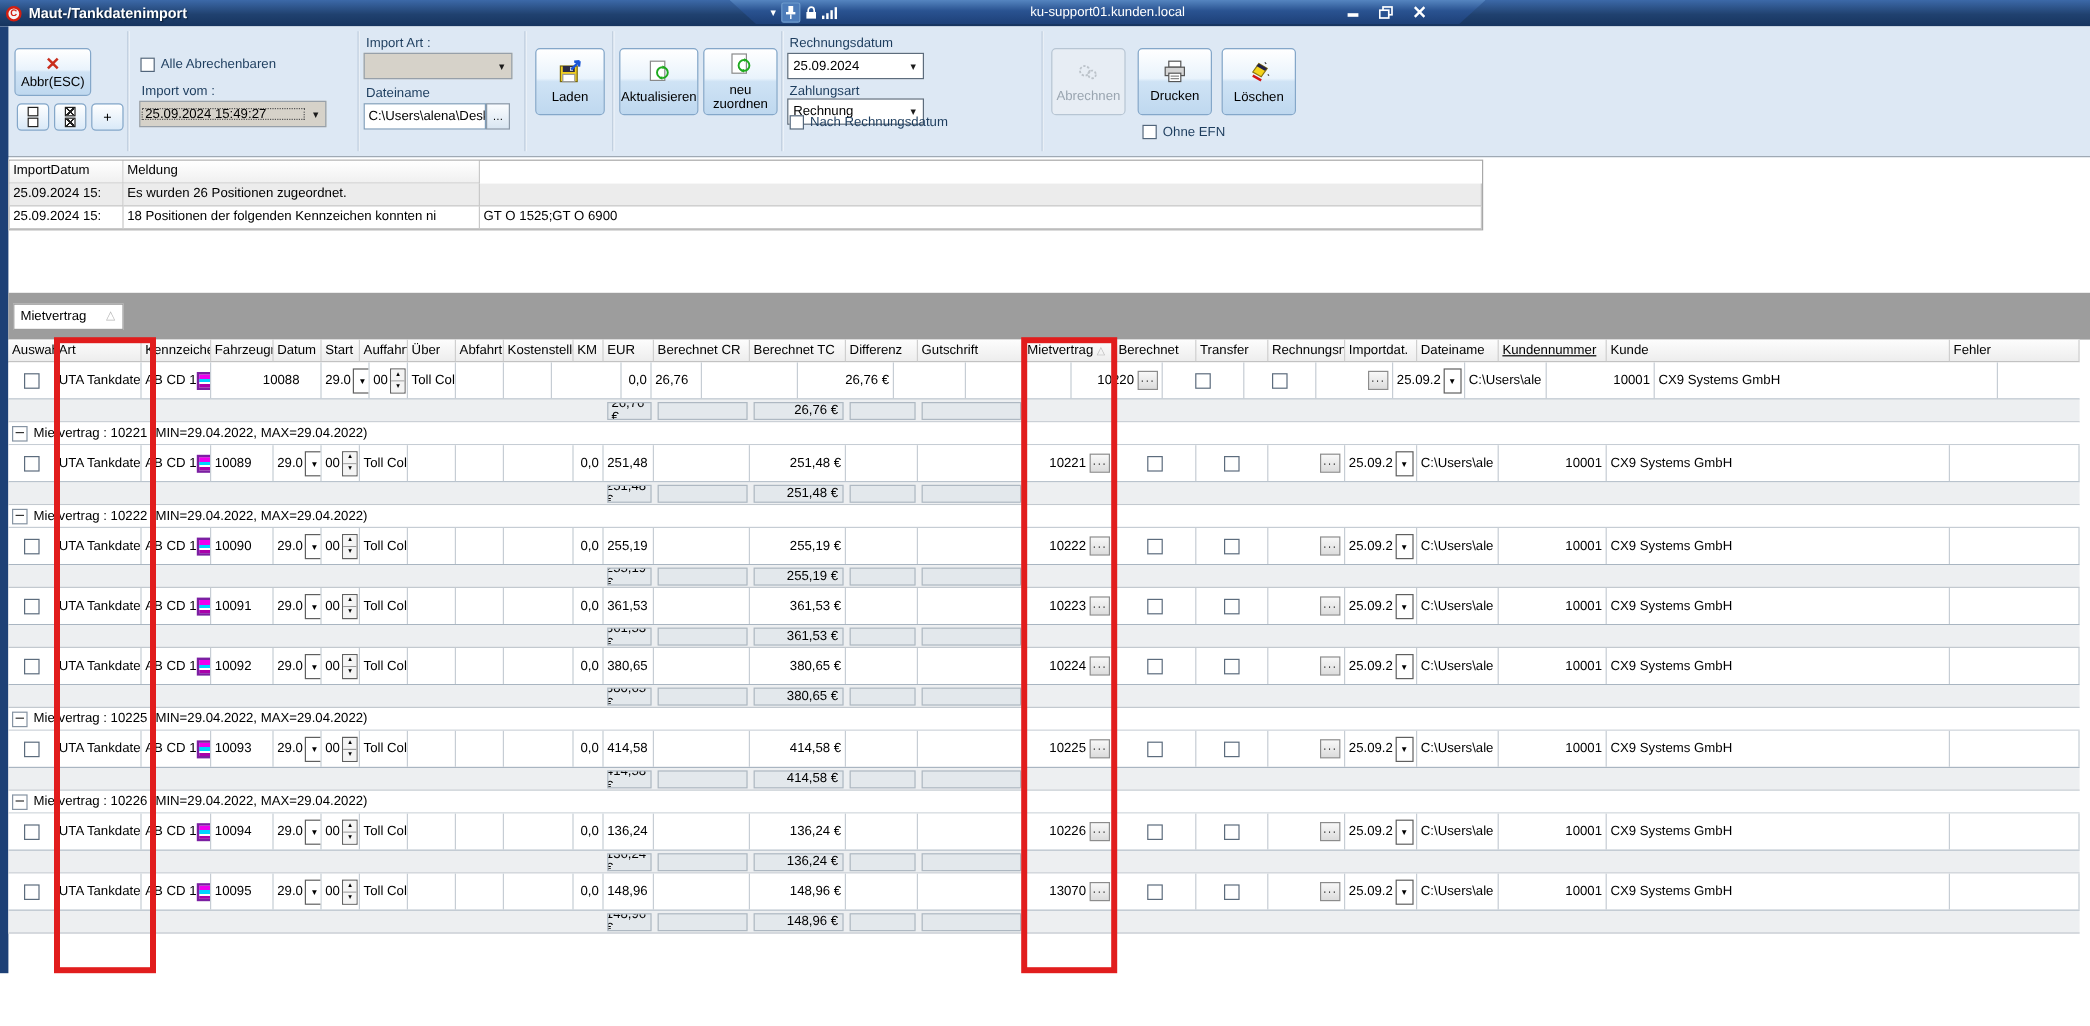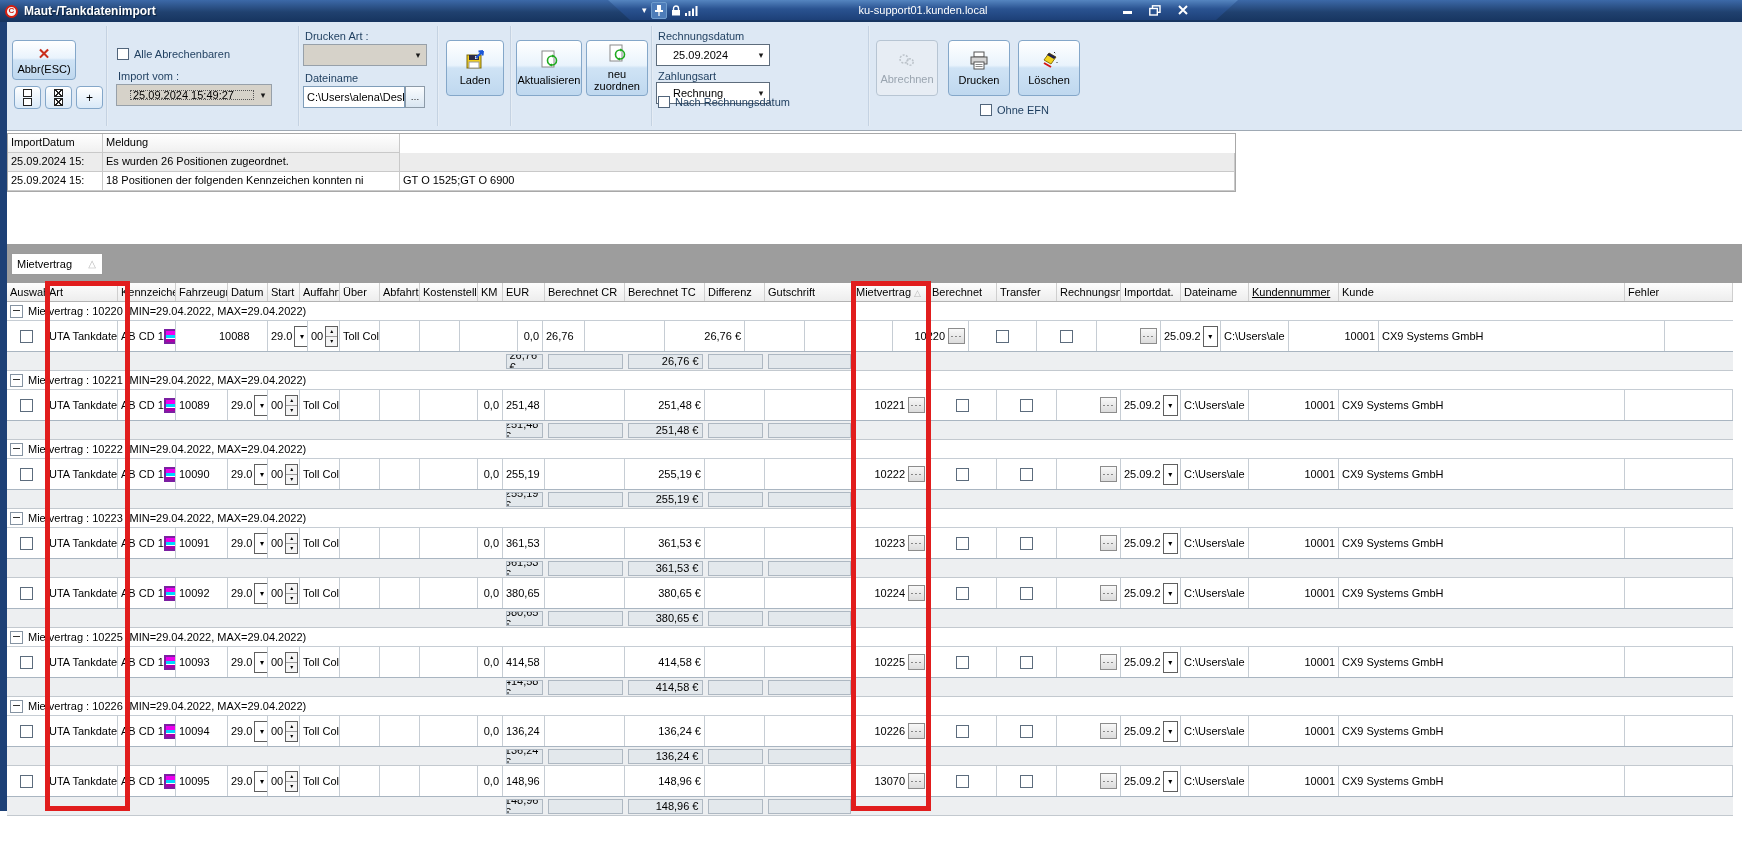--- a/index.html
+++ b/index.html
@@ -38,21 +38,21 @@
   .cmd-btn{position:absolute;display:flex;flex-direction:column;align-items:center;justify-content:center;
            gap:2px;background:linear-gradient(#ffffff,#e9f3fc 45%,#cfe3f5 50%,#bfd8ef);
            border:1px solid #84a7c9;border-radius:4px;font-size:11px;color:#000;
            font-family:"Liberation Sans",sans-serif;padding:0;box-sizing:border-box;}
   .cmd-btn.disabled{background:#e7edf4;border-color:#b7c5d3;color:#9aa5b0;}
   .x-icon{color:#c92e1d;font-weight:bold;font-size:15px;line-height:1;}
   .tb-label{position:absolute;color:#1d3d5e;white-space:nowrap;}
   .tb-check{position:absolute;display:flex;align-items:center;gap:5px;color:#1d3d5e;white-space:nowrap;}
   .cb{width:12px;height:12px;background:#fff;border:1px solid #51657b;display:inline-block;box-sizing:border-box;}
   .combo{position:absolute;height:22px;display:flex;align-items:center;box-sizing:border-box;}
-  .combo .combo-text{flex:1;padding:0 4px;overflow:hidden;white-space:nowrap;margin-left:12px;}
+  .combo .combo-text{flex:1;padding:0 4px;overflow:hidden;white-space:nowrap;}
   .combo .chev{width:16px;text-align:center;font-size:9px;color:#1a1a1a;}
   .combo.classic{background:#d6d2c9;border:1px solid #97a0a9;}
   .combo.classic .combo-text.focused{outline:1px dotted #555;outline-offset:-2px;}
   .combo.white{background:#fff;border:1px solid #5d6c7c;}
   .tb-input{position:absolute;height:22px;background:#fff;border:1px solid #7f9db9;display:flex;
             align-items:center;box-sizing:border-box;overflow:hidden;white-space:nowrap;padding:0 3px;}
   .dots-btn{position:absolute;height:22px;width:20px;border:1px solid #8c9aa8;
             background:linear-gradient(#fafcfe,#d9e6f2);display:flex;align-items:center;
             justify-content:center;font-size:9px;box-sizing:border-box;}
   .small-btn{position:absolute;width:27px;height:23px;border:1px solid #84a7c9;border-radius:4px;
@@ -200,21 +200,21 @@
     <label class="tb-check" style="left:117px;top:26px">
       <span class="cb"></span>
       <span>Alle Abrechenbaren</span>
     </label>
     <div class="tb-label" style="left:118px;top:48px">Import vom :</div>
     <div class="combo classic" style="left:116px;top:62px;width:156px">
       <span class="combo-text focused">25.09.2024 15:49:27</span>
       <span class="chev">▾</span>
     </div>
 
-    <div class="tb-label" style="left:305px;top:8px">Drucken Art :</div>
+    <div class="tb-label" style="left:305px;top:8px">Import Art :</div>
     <div class="combo classic" style="left:303px;top:22px;width:124px">
       <span class="combo-text"></span>
       <span class="chev">▾</span>
     </div>
     <div class="tb-label" style="left:305px;top:50px">Dateiname</div>
     <div class="tb-input" style="left:303px;top:64px;width:102px">
       <span>C:\Users\alena\Desk</span>
     </div>
     <button class="dots-btn" style="left:405px;top:64px">…</button>
 
@@ -295,21 +295,21 @@
       <span>
         <svg width="20" height="20" viewBox="0 0 20 20">
             <polygon points="10,3 17,7 12,14 5,10" fill="#f4d41c" stroke="#8a7410"></polygon>
             <polygon points="10,3 17,7 15,9 8,5" fill="#23234a"></polygon>
             <line x1="5" y1="13" x2="12" y2="17" stroke="#d41414" stroke-width="2"></line>
             <path d="M15 2 l1.2 1.2 M17.5 12 l1 1" stroke="#333" stroke-width="1"></path>
           </svg>
       </span>
       <span>Löschen</span>
     </button>
-    <label class="tb-check" style="left:980px;top:82px">
+    <label class="tb-check" style="left:952px;top:82px">
       <span class="cb"></span>
       <span>Ohne EFN</span>
     </label>
   </div>
 
   <div class="left-border"></div>
 
   <div class="messages">
     <div id="msg-header">
         <div class="msg-row hdr">
@@ -359,24 +359,20 @@
       <div class="hc" style="width: 68px;">Berechnet</div>
       <div class="hc" style="width: 60px;">Transfer</div>
       <div class="hc" style="width: 64px;">Rechnungsnr.</div>
       <div class="hc" style="width: 60px;">Importdat.</div>
       <div class="hc" style="width: 68px;">Dateiname</div>
       <div class="hc" style="width: 90px; text-decoration: underline;">Kundennummer</div>
       <div class="hc" style="width: 286px;">Kunde</div>
       <div class="hc" style="width: 108px;">Fehler</div>
     </div>
   <div class="grid-body" id="grid-body">
-      <div class="group-row">
-        <span class="expand"></span>
-        <span>Mietvertrag : 10220 (MIN=29.04.2022, MAX=29.04.2022)</span>
-      </div>
       <div class="data-row">
         <div class="c ctr" style="width: 39px;">
           <span class="gcb"></span>
         </div>
         <div class="c" style="width: 72px;">
           <span>UTA Tankdaten</span>
         </div>
         <div class="c" style="width: 58px; justify-content: space-between;">
           <span>AB CD 1</span>
           <span class="flag"></span>
@@ -608,24 +604,20 @@
         <div class="c" style="width: 108px;"></div>
       </div>
       <div class="footer-row">
         <span class="fspacer" style="width: 496px;"></span>
         <span class="sumbox" style="width: 37px; margin: 0px 2.5px;">255,19 €</span>
         <span class="sumbox" style="width: 75px; margin: 0px 2.5px;"></span>
         <span class="sumbox" style="width: 75px; margin: 0px 2.5px;">255,19 €</span>
         <span class="sumbox" style="width: 55px; margin: 0px 2.5px;"></span>
         <span class="sumbox" style="width: 83px; margin: 0px 2.5px;"></span>
       </div>
-      <div class="group-row">
-        <span class="expand"></span>
-        <span>Mietvertrag : 10223 (MIN=29.04.2022, MAX=29.04.2022)</span>
-      </div>
       <div class="data-row">
         <div class="c ctr" style="width: 39px;">
           <span class="gcb"></span>
         </div>
         <div class="c" style="width: 72px;">
           <span>UTA Tankdaten</span>
         </div>
         <div class="c" style="width: 58px; justify-content: space-between;">
           <span>AB CD 1</span>
           <span class="flag"></span>

